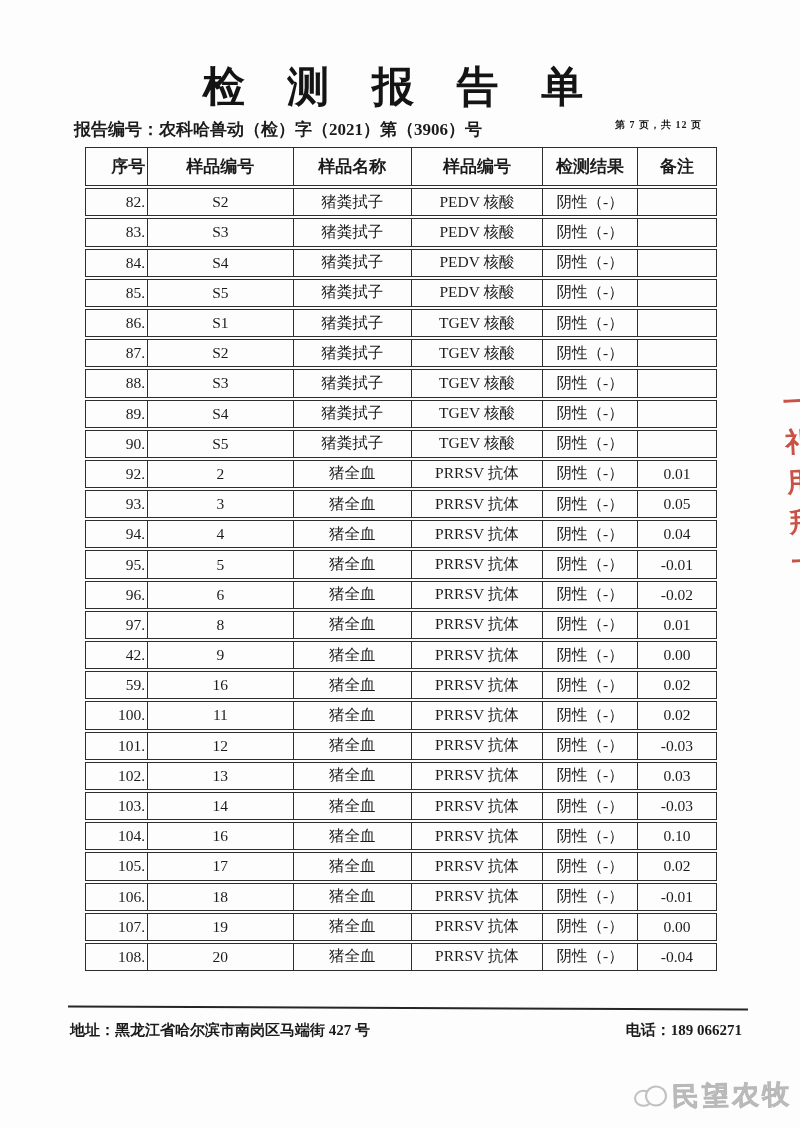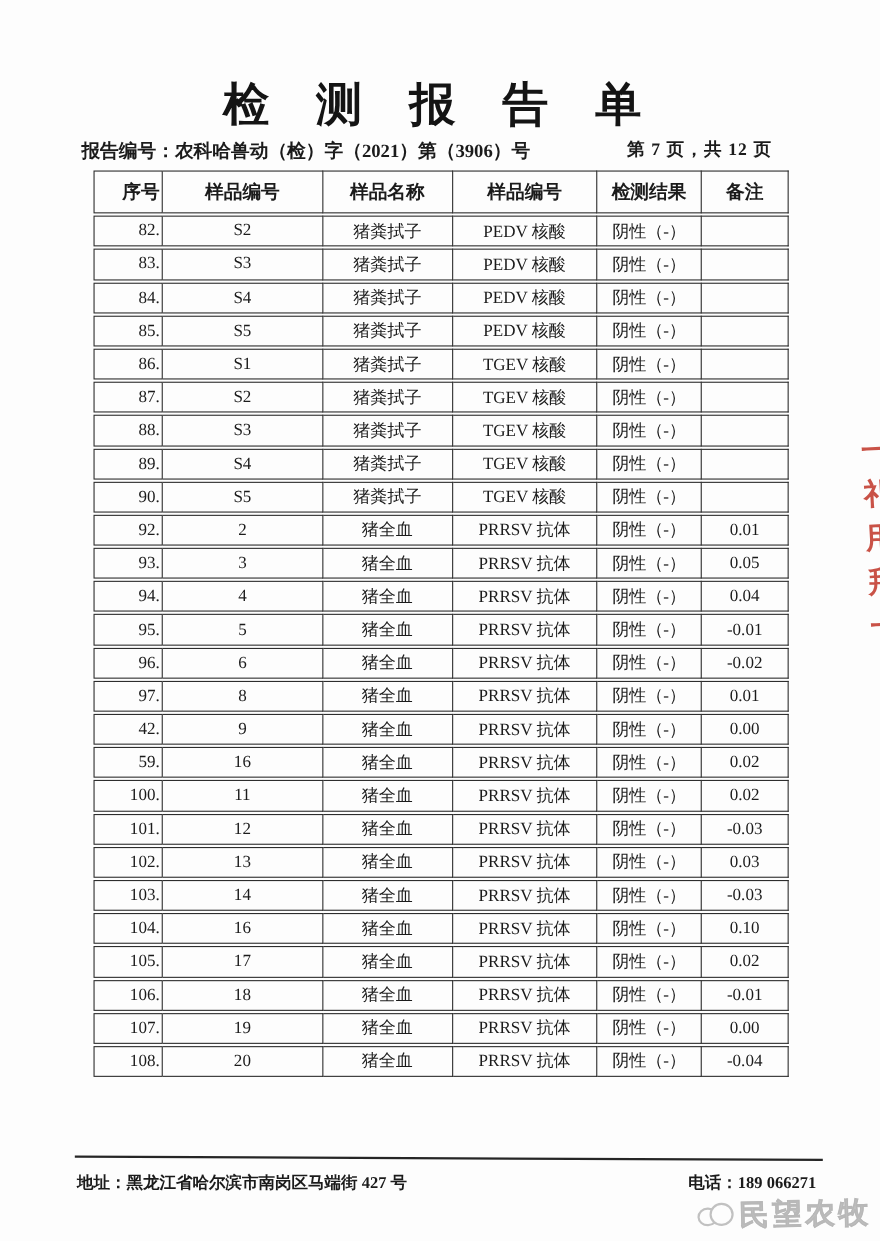--- a/index.html
+++ b/index.html
@@ -13,42 +13,42 @@
     color: #1b1b1b;
   }
   .page {
     position: relative;
     width: 800px;
     height: 1128px;
     background: #fdfdfd;
   }
   
   .title {
-    margin: 8px;
+    margin: 0;
     padding-top: 64px;
     text-align: center;
     font-family: "DejaVu Sans", "Liberation Sans", sans-serif;
     font-size: 42px;
     font-weight: 900;
     letter-spacing: 14px;
     line-height: 1.1;
     color: #141414;
   }
   
   .meta-row {
     width: 628px;
     margin: 8px 0 4px 74px;
     display: flex;
     justify-content: space-between;
     align-items: flex-start;
     font-weight: bold;
     font-size: 17px;
     white-space: nowrap;
   }
-  .meta-right { font-size: 16px; letter-spacing: 1px; }
+  .meta-right { font-size: 10px; letter-spacing: 1px; }
   
   table.results {
     margin-left: 85px;
     width: 632px;
     border-collapse: separate;
     border-spacing: 0 2.5px;
     table-layout: fixed;
   }
   table.results th, table.results td {
     border-top: 1.6px solid #2d2d2d;
@@ -77,21 +77,21 @@
   col.c1 { width: 10%; }
   col.c2 { width: 23%; }
   col.c3 { width: 18.7%; }
   col.c4 { width: 20.8%; }
   col.c5 { width: 15%; }
   col.c6 { width: 12.5%; }
   
   .footer {
     position: absolute;
     left: 0;
-    top: 1036px;
+    top: 999px;
     width: 675px;
   }
   .footer-divider {
     margin-left: 68px;
     width: 680px;
     border: none;
     border-top: 2.6px solid #262626;
     transform: rotate(0.25deg);
   }
   .footer-row {

